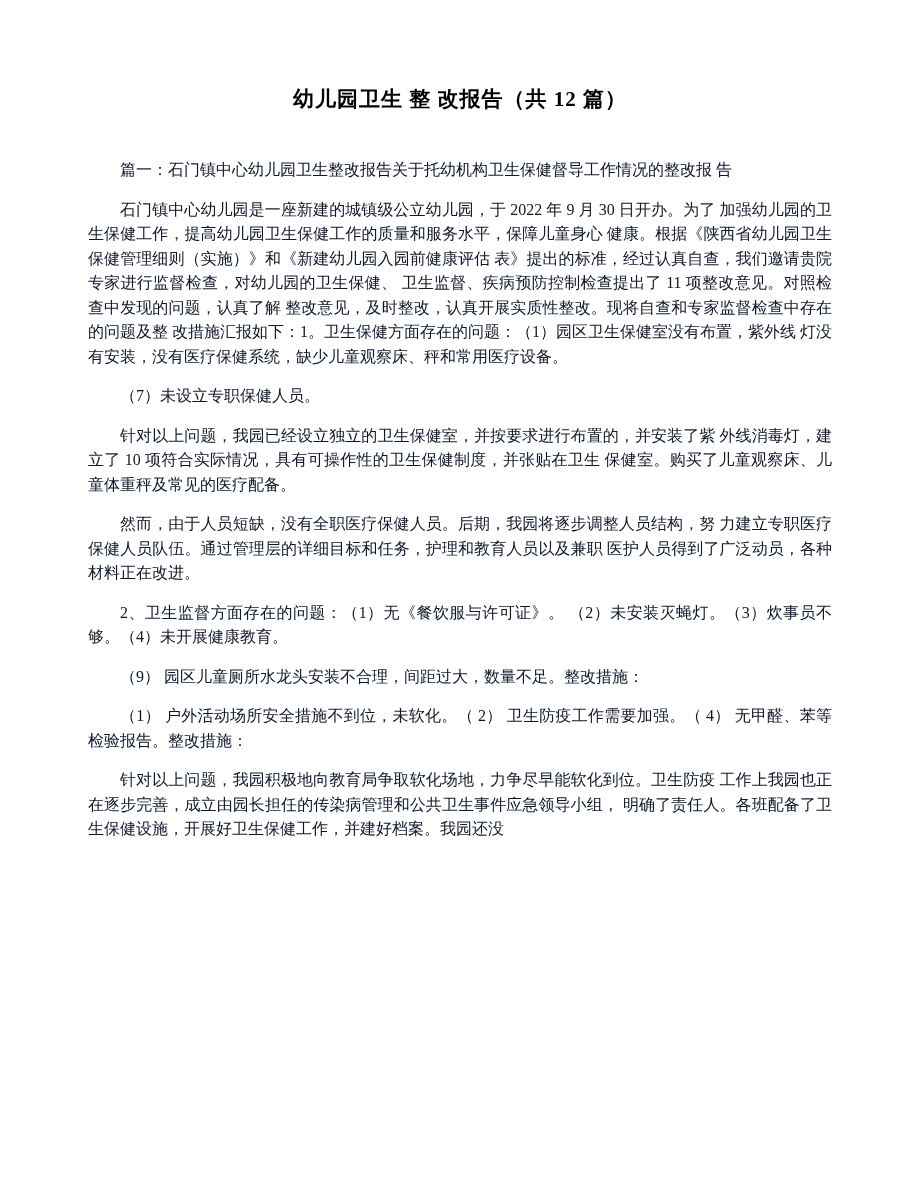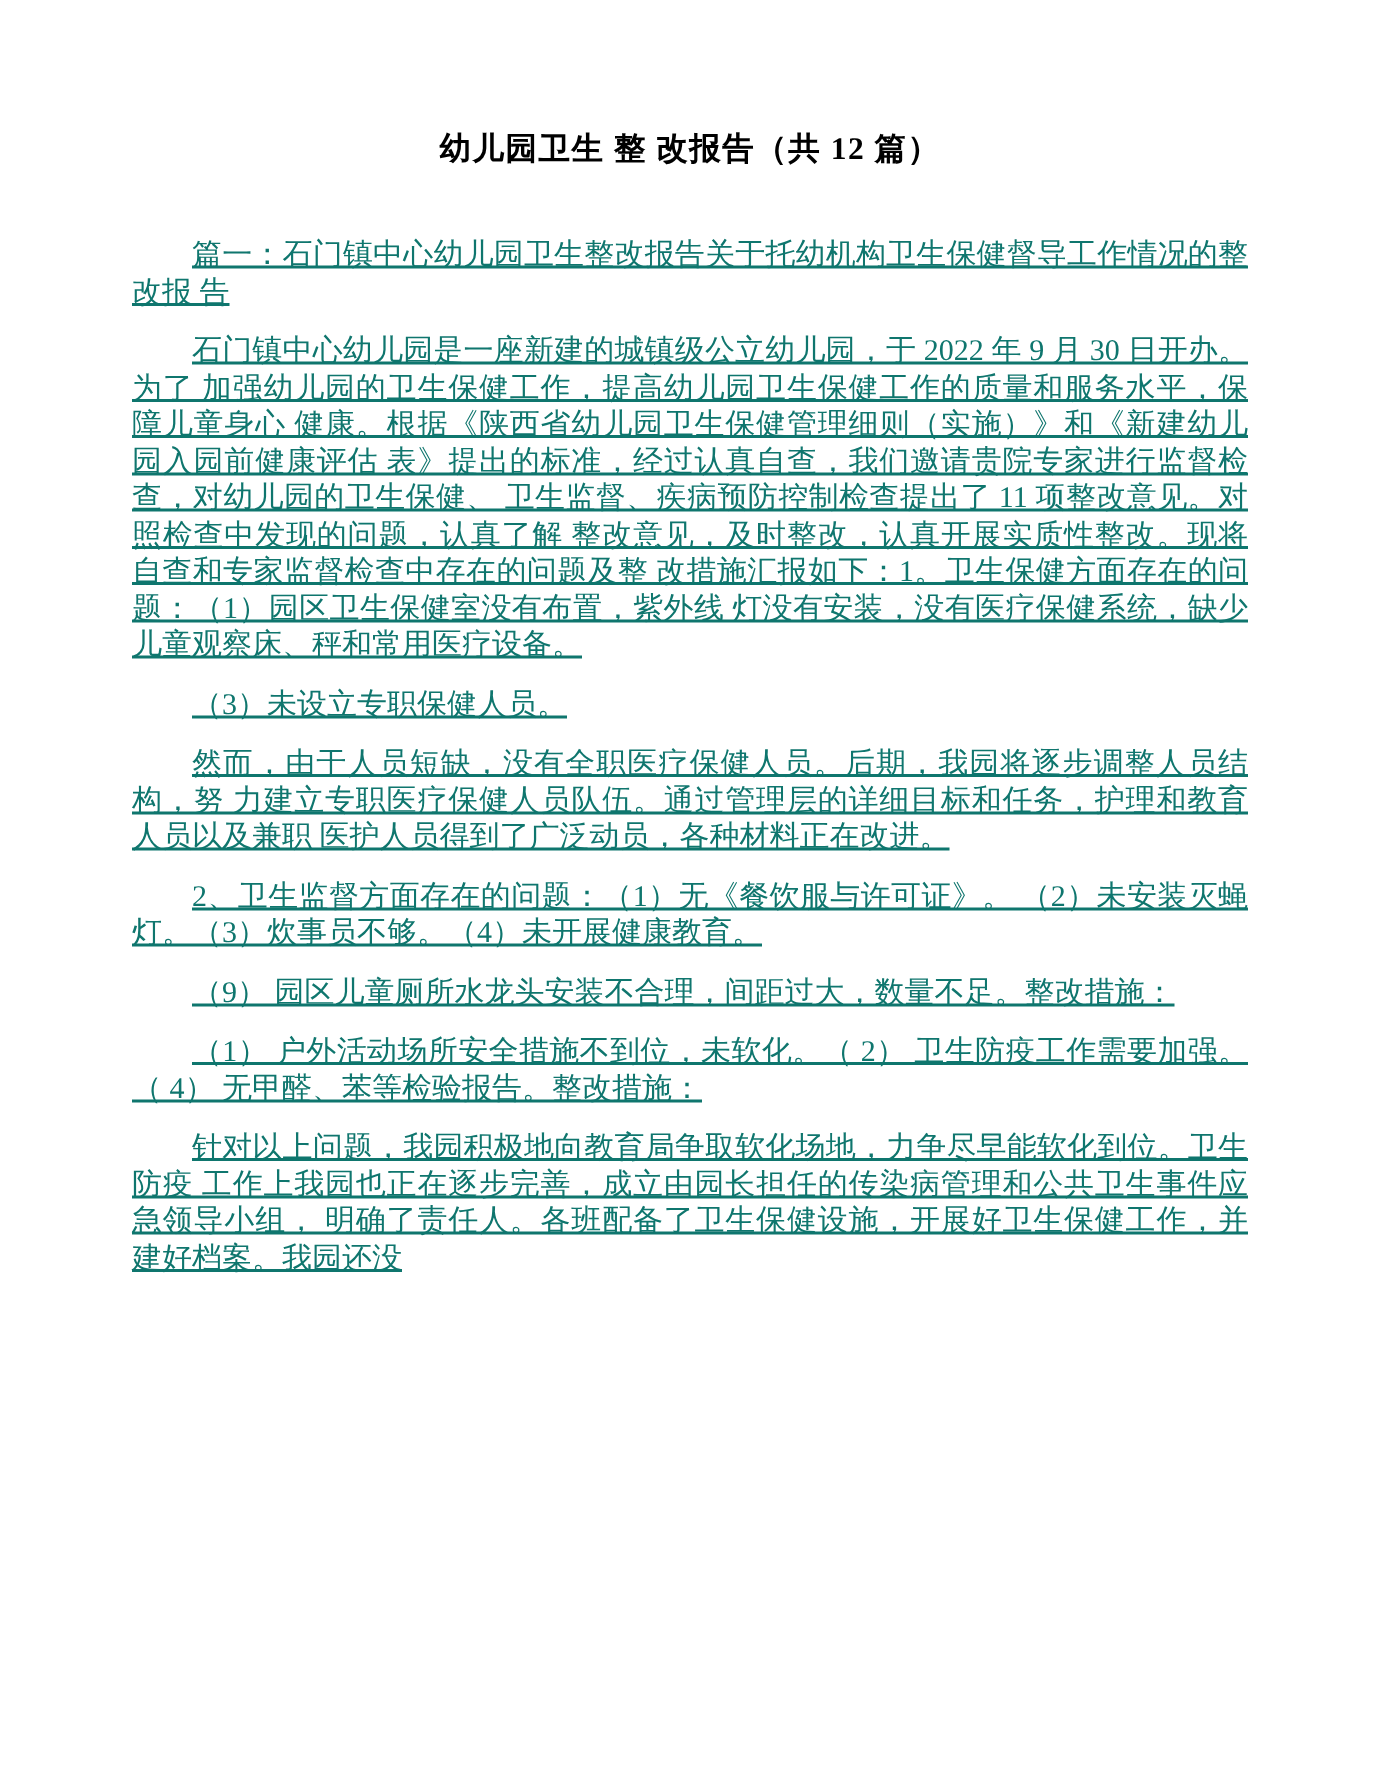--- a/index.html
+++ b/index.html
@@ -26,36 +26,36 @@
     font-family: "Liberation Serif", "DejaVu Serif", serif;
     font-size: 21px;
     font-weight: bold;
     line-height: 30px;
     text-align: center;
     color: #000000;
     letter-spacing: 1px;
   }
   .para {
     margin: 0 0 15px 0;
-    font-size: 20px;
+    font-size: 16px;
     line-height: 24.5px;
     text-align: justify;
     text-indent: 2em;
-    color: #0f766e;
+    color: #0f172a;
     word-break: break-all;
-    text-decoration: underline;
   }
 </style>
 </head>
 <body>
 
 <div class="page">
   <h1 class="doc-title">幼儿园卫生 整 改报告（共 12 篇）</h1>
 
   <p class="para">篇一：石门镇中心幼儿园卫生整改报告关于托幼机构卫生保健督导工作情况的整改报 告</p>
   <p class="para">石门镇中心幼儿园是一座新建的城镇级公立幼儿园，于 2022 年 9 月 30 日开办。为了 加强幼儿园的卫生保健工作，提高幼儿园卫生保健工作的质量和服务水平，保障儿童身心 健康。根据《陕西省幼儿园卫生保健管理细则（实施）》和《新建幼儿园入园前健康评估 表》提出的标准，经过认真自查，我们邀请贵院专家进行监督检查，对幼儿园的卫生保健、 卫生监督、疾病预防控制检查提出了 11 项整改意见。对照检查中发现的问题，认真了解 整改意见，及时整改，认真开展实质性整改。现将自查和专家监督检查中存在的问题及整 改措施汇报如下：1。卫生保健方面存在的问题：（1）园区卫生保健室没有布置，紫外线 灯没有安装，没有医疗保健系统，缺少儿童观察床、秤和常用医疗设备。</p>
-  <p class="para">（3）未设立专职保健人员。</p>
+  <p class="para">（7）未设立专职保健人员。</p>
+  <p class="para">针对以上问题，我园已经设立独立的卫生保健室，并按要求进行布置的，并安装了紫 外线消毒灯，建立了 10 项符合实际情况，具有可操作性的卫生保健制度，并张贴在卫生 保健室。购买了儿童观察床、儿童体重秤及常见的医疗配备。</p>
   <p class="para">然而，由于人员短缺，没有全职医疗保健人员。后期，我园将逐步调整人员结构，努 力建立专职医疗保健人员队伍。通过管理层的详细目标和任务，护理和教育人员以及兼职 医护人员得到了广泛动员，各种材料正在改进。</p>
   <p class="para">2、卫生监督方面存在的问题：（1）无《餐饮服与许可证》。 （2）未安装灭蝇灯。（3）炊事员不够。（4）未开展健康教育。</p>
   <p class="para">（9） 园区儿童厕所水龙头安装不合理，间距过大，数量不足。整改措施：</p>
   <p class="para">（1） 户外活动场所安全措施不到位，未软化。（ 2） 卫生防疫工作需要加强。（ 4） 无甲醛、苯等检验报告。整改措施：</p>
   <p class="para">针对以上问题，我园积极地向教育局争取软化场地，力争尽早能软化到位。卫生防疫 工作上我园也正在逐步完善，成立由园长担任的传染病管理和公共卫生事件应急领导小组， 明确了责任人。各班配备了卫生保健设施，开展好卫生保健工作，并建好档案。我园还没</p>
 </div>
 
 </body></html>

